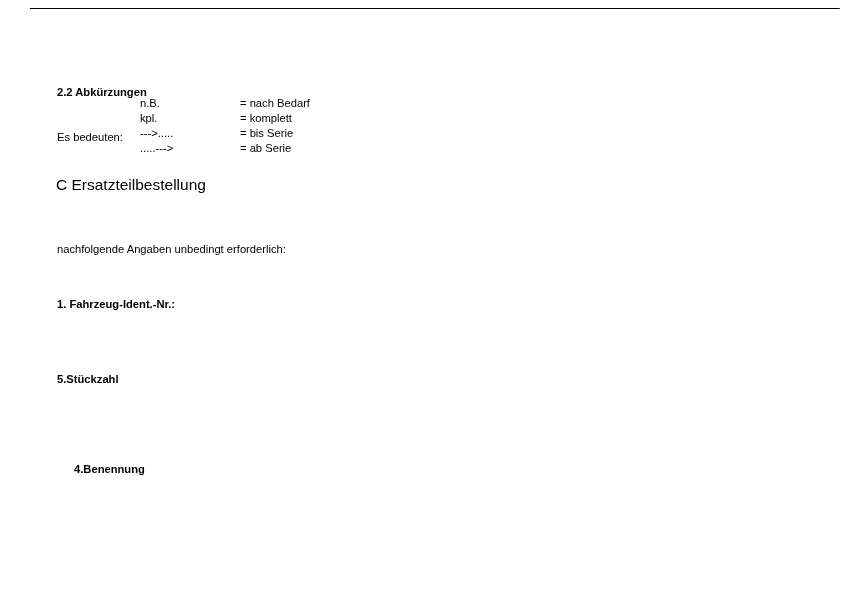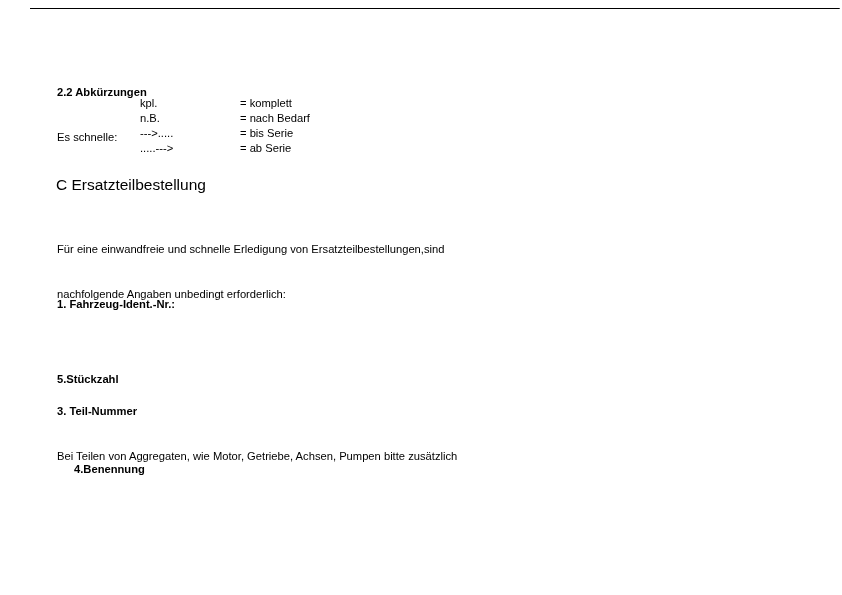--- a/index.html
+++ b/index.html
@@ -56,62 +56,56 @@
 </style>
 </head>
 <body>
 
 <div class="page">
 
   <div class="top-rule"></div>
 
   <div class="block" style="left:57px; top:55px;">
     <div class="b">2.2 Abkürzungen</div>
-    <div>Es schnelle:</div>
+    <div>Es bedeuten:</div>
   </div>
 
   <div class="abbr-table">
     <div class="abbr-row">
+      <span class="abbr-col">n.B.</span>
+      <span class="meaning-col">= nach Bedarf</span>
+    </div>
+    <div class="abbr-row">
       <span class="abbr-col">kpl.</span>
       <span class="meaning-col">= komplett</span>
-    </div>
-    <div class="abbr-row">
-      <span class="abbr-col">n.B.</span>
-      <span class="meaning-col">= nach Bedarf</span>
     </div>
     <div class="abbr-row">
       <span class="abbr-col">---&gt;.....</span>
       <span class="meaning-col">= bis Serie</span>
     </div>
     <div class="abbr-row">
       <span class="abbr-col">.....---&gt;</span>
       <span class="meaning-col">= ab Serie</span>
     </div>
   </div>
 
   <div class="main-heading">C Ersatzteilbestellung</div>
 
   <div class="block" style="left:57px; top:212px;">
-    <div>Für eine einwandfreie und schnelle Erledigung von Ersatzteilbestellungen,sind</div>
     <div>nachfolgende Angaben unbedingt erforderlich:</div>
   </div>
 
   <div class="block" style="left:57px; top:267px;">
     <div class="b">1. Fahrzeug-Ident.-Nr.:</div>
   </div>
 
   <div class="block" style="left:57px; top:342px;">
     <div class="b">5.Stückzahl</div>
   </div>
 
-  <div class="block" style="left:57px; top:374px;">
-    <div class="b">3. Teil-Nummer</div>
-    <div>Bei Teilen von Aggregaten, wie Motor, Getriebe, Achsen, Pumpen bitte zusätzlich</div>
-    <div>Fabrik-Nr. und wenn vorhanden, die Typenbezeichnung angeben.</div>
-  </div>
 
   <div class="block" style="left:74px; top:432px;">
     <div class="b">4.Benennung</div>
   </div>
 
   <div class="block" style="left:39px; top:462px;margin-left:20px;">
     <div class="b">5.Versandart</div>
   </div>
 
 </div>

